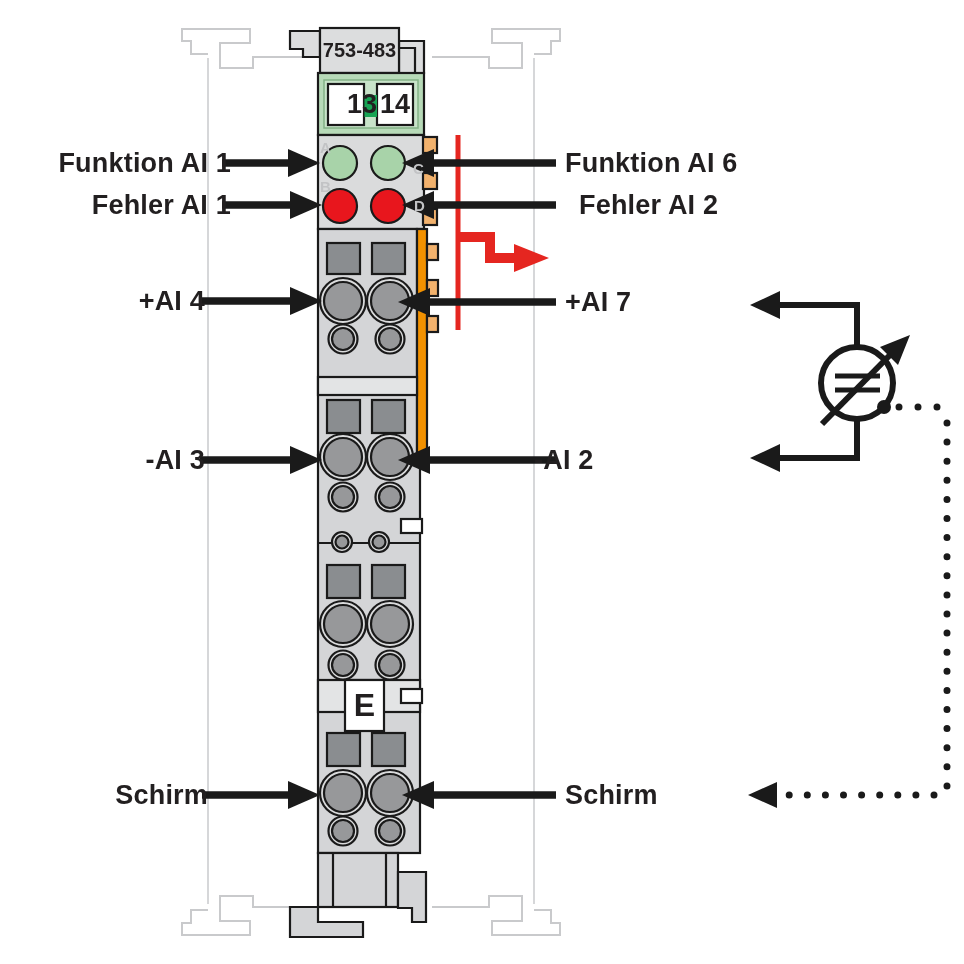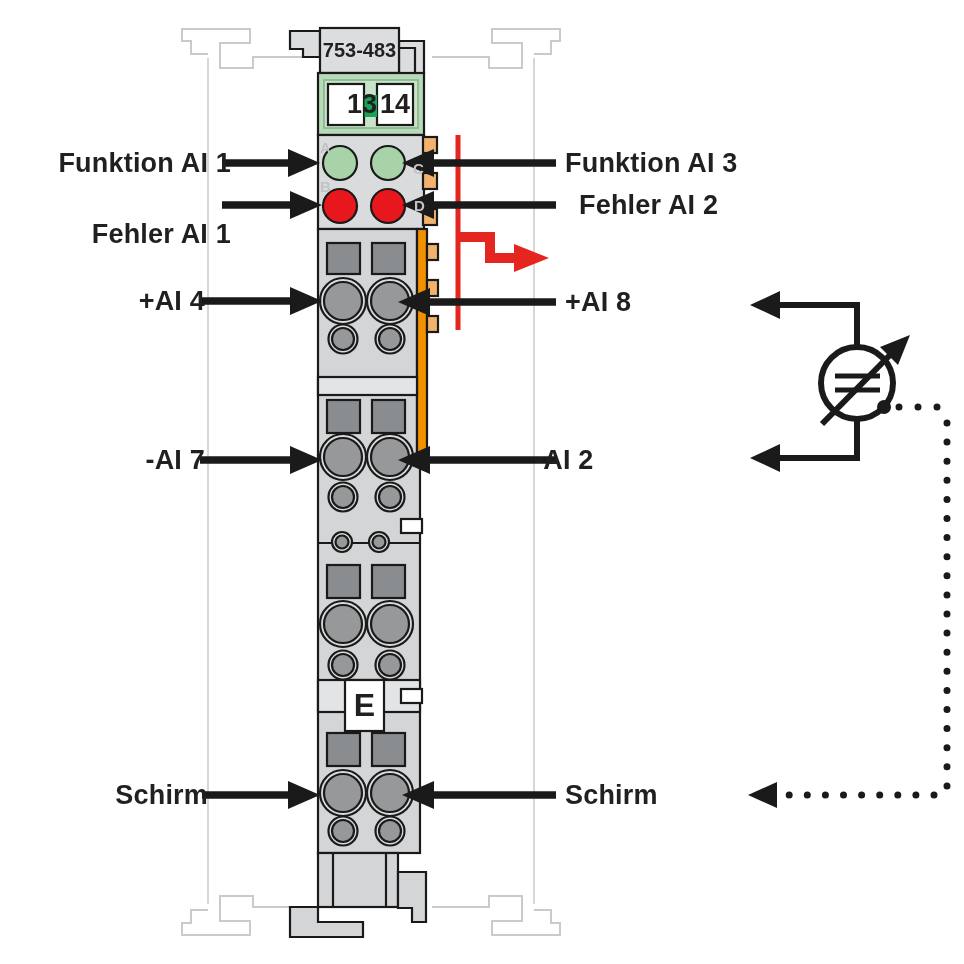--- a/index.html
+++ b/index.html
@@ -213,24 +213,24 @@
   <div class="modtxt" style="left:320px;top:30px;width:79px;height:41px;line-height:41px;font-size:20px;">753-483</div>
   <div class="modtxt" style="left:328px;top:84px;width:36px;height:41px;line-height:41px;font-size:27px;margin-left:16px;">13</div>
   <div class="modtxt" style="left:377px;top:84px;width:36px;height:41px;line-height:41px;font-size:27px;">14</div>
   <div class="ledletter" style="left:320px;top:140px;">A</div>
   <div class="ledletter" style="left:320px;top:179px;">B</div>
   <div class="ledletter" style="left:413px;top:161px;">C</div>
   <div class="ledletter" style="left:414px;top:198px;">D</div>
   <div class="modtxt" style="left:345px;top:680px;width:39px;height:51px;line-height:51px;font-size:32px;">E</div>
 
   <div class="lbl ralign" style="right:748px;top:147px;">Funktion AI 1</div>
-  <div class="lbl ralign" style="right:748px;top:189px;margin-top:29px;">Fehler AI 1</div>
+  <div class="lbl ralign" style="right:748px;top:189px;">Fehler AI 1</div>
   <div class="lbl ralign" style="right:774px;top:285px;">+AI 4</div>
-  <div class="lbl ralign" style="right:774px;top:444px;">-AI 7</div>
+  <div class="lbl ralign" style="right:774px;top:444px;">-AI 3</div>
   <div class="lbl ralign" style="right:771px;top:779px;">Schirm</div>
 
-  <div class="lbl" style="left:565px;top:147px;">Funktion AI 3</div>
+  <div class="lbl" style="left:565px;top:147px;">Funktion AI 6</div>
   <div class="lbl" style="left:565px;top:189px;margin-left:14px;">Fehler AI 2</div>
-  <div class="lbl" style="left:565px;top:286px;">+AI 8</div>
+  <div class="lbl" style="left:565px;top:286px;">+AI 7</div>
   <div class="lbl" style="left:534px;top:444px;">-AI 2</div>
   <div class="lbl" style="left:565px;top:779px;">Schirm</div>
 
 </div>
 
 </body></html>

